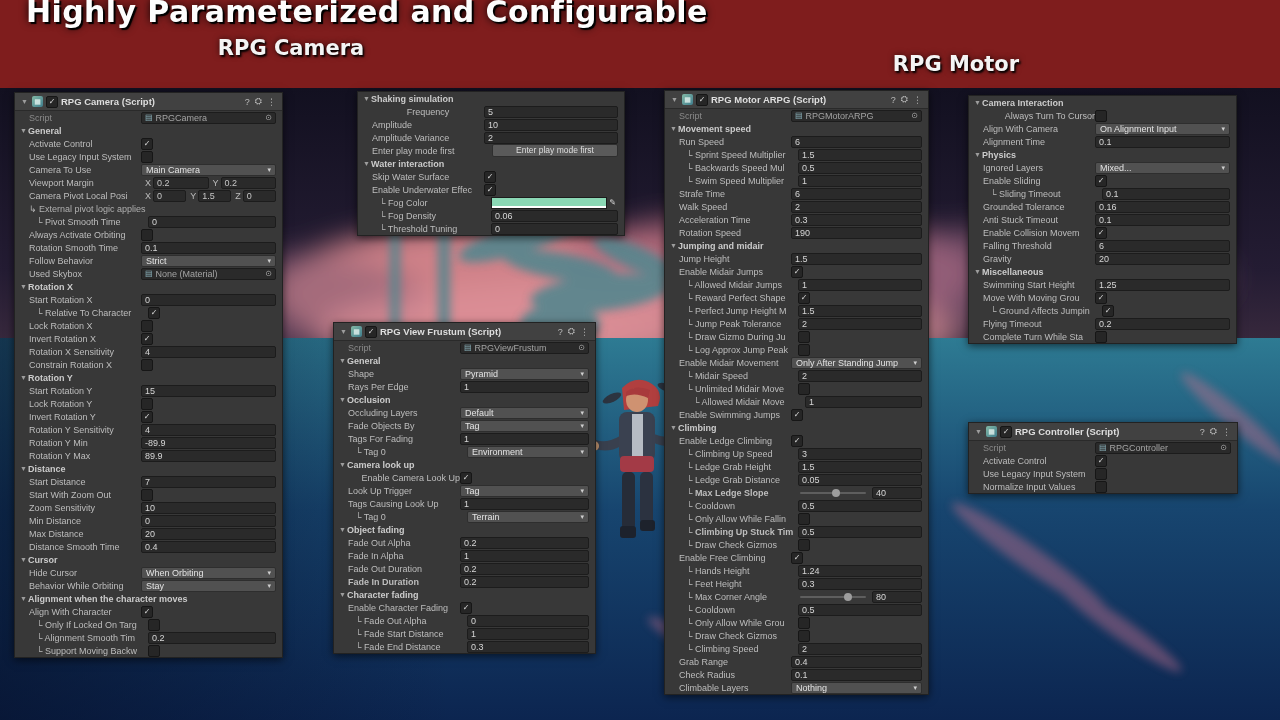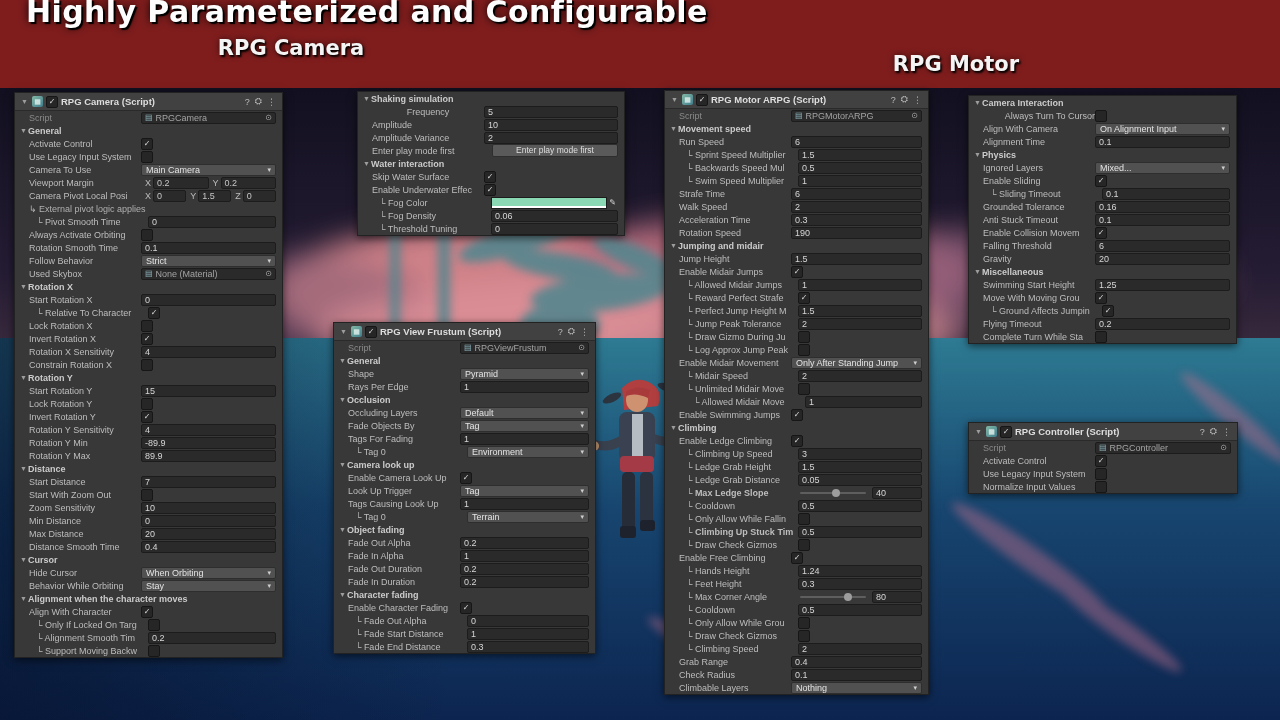--- a/index.html
+++ b/index.html
@@ -497,21 +497,21 @@
         <span class="dropbox">
           <span>Environment</span>
           <span class="arr">▾</span>
         </span>
       </div>
       <div class="row fold">
         <span class="fold-arrow">▼</span>
         <span class="flab">Camera look up</span>
       </div>
       <div class="row check">
-        <span class="lab" style="padding-left: 10px;">Enable Camera Look Up</span>
+        <span class="lab" style="padding-left: 10px; text-align: right;">Enable Camera Look Up</span>
         <span class="cb">✓</span>
       </div>
       <div class="row drop">
         <span class="lab" style="padding-left: 10px;">Look Up Trigger</span>
         <span class="dropbox">
           <span>Tag</span>
           <span class="arr">▾</span>
         </span>
       </div>
       <div class="row field">
@@ -543,21 +543,21 @@
           <span>1</span>
         </span>
       </div>
       <div class="row field">
         <span class="lab" style="padding-left: 10px;">Fade Out Duration</span>
         <span class="fieldbox">
           <span>0.2</span>
         </span>
       </div>
       <div class="row field">
-        <span class="lab" style="padding-left: 10px;">Fade In Duration</span>
+        <span class="lab" style="padding-left: 10px; font-weight: bold;">Fade In Duration</span>
         <span class="fieldbox">
           <span>0.2</span>
         </span>
       </div>
       <div class="row fold">
         <span class="fold-arrow">▼</span>
         <span class="flab">Character fading</span>
       </div>
       <div class="row check">
         <span class="lab" style="padding-left: 10px;">Enable Character Fading</span>
@@ -667,21 +667,21 @@
         <span class="lab" style="padding-left: 10px;">Enable Midair Jumps</span>
         <span class="cb">✓</span>
       </div>
       <div class="row field">
         <span class="lab" style="padding-left: 17px;">└ Allowed Midair Jumps</span>
         <span class="fieldbox">
           <span>1</span>
         </span>
       </div>
       <div class="row check">
-        <span class="lab" style="padding-left: 17px;">└ Reward Perfect Strafe</span>
+        <span class="lab" style="padding-left: 17px;">└ Reward Perfect Shape</span>
         <span class="cb">✓</span>
       </div>
       <div class="row field">
         <span class="lab" style="padding-left: 17px;">└ Perfect Jump Height M</span>
         <span class="fieldbox">
           <span>1.5</span>
         </span>
       </div>
       <div class="row field">
         <span class="lab" style="padding-left: 17px;">└ Jump Peak Tolerance</span>

